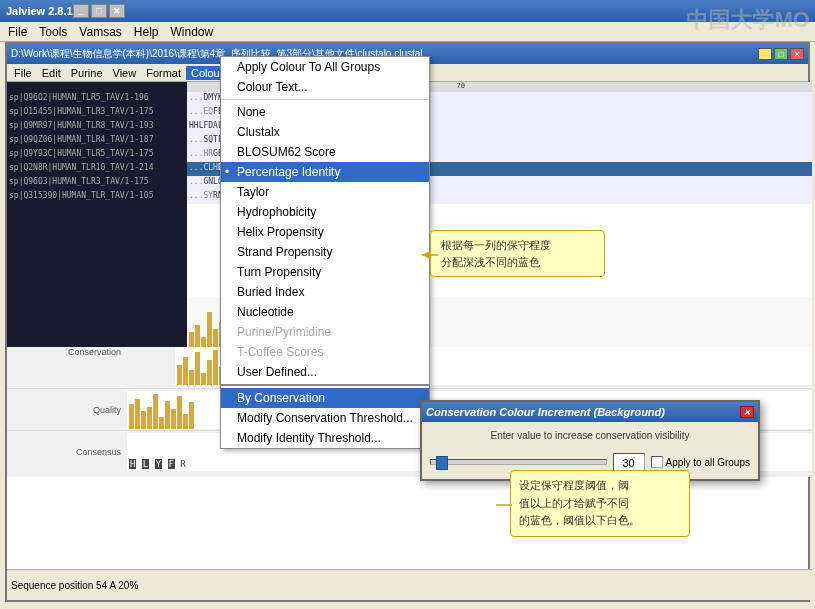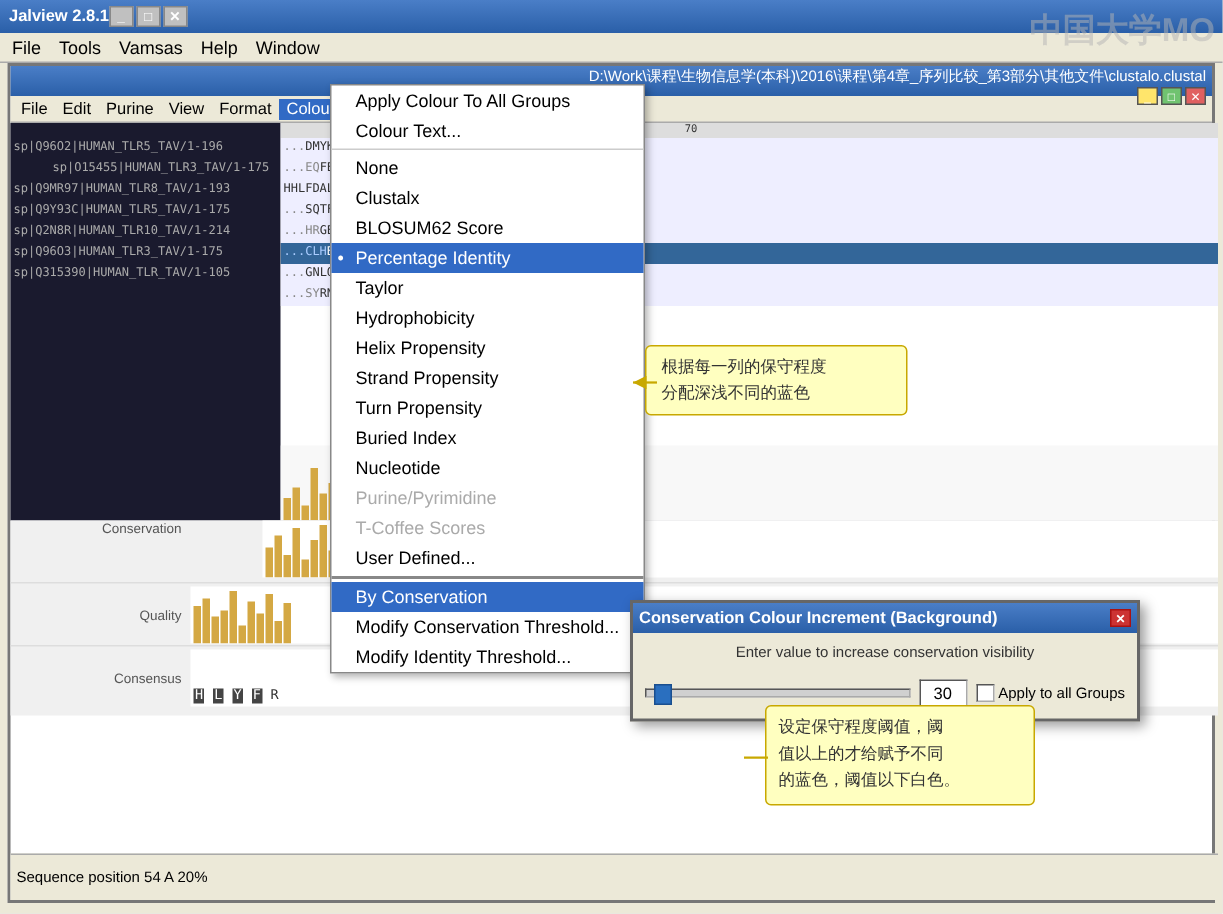--- a/index.html
+++ b/index.html
@@ -70,24 +70,23 @@
       height: 560px;
       background: white;
       border: 2px solid #777;
     }
 
     .doc-title-bar {
       background: linear-gradient(to bottom, #4a7ec7, #2a5fa8);
       color: white;
       height: 20px;
       display: flex;
-      align-items: flex-end;
+      align-items: center;
       padding: 0 4px;
       font-size: 10px;
-      flex-direction: column;
     }
     .doc-title-text { flex:1; font-size: 10px; }
     .doc-title-btns { display: flex; gap: 2px; }
     .doc-btn {
       width: 14px; height: 12px;
       font-size: 8px;
       text-align: center;
       line-height: 11px;
       cursor: pointer;
       border: 1px solid #555;
@@ -209,20 +208,21 @@
     }
     .dialog-title-bar {
       background: linear-gradient(to bottom, #4a7ec7, #2a5fa8);
       color: white;
       height: 20px;
       display: flex;
       align-items: center;
       padding: 0 4px;
       font-size: 11px;
       font-weight: bold;
+      font-style: italic;
     }
     .dialog-close-btn {
       width: 14px; height: 12px;
       background: #cc3333;
       border: 1px solid #aa1111;
       color: white;
       font-size: 8px;
       text-align: center;
       line-height: 11px;
       cursor: pointer;
@@ -345,22 +345,23 @@
       <div class="doc-menu-item">Format</div>
       <div class="doc-menu-item active">Colour</div>
       <div class="doc-menu-item">Calculate</div>
       <div class="doc-menu-item">Web Service</div>
     </div>
 
     <div style="position:absolute;top:38px;left:0;width:805px;height:265px;background:#1a1a2e;">
 
       <div style="position:absolute;left:0;top:10px;width:196px;">
         <div class="seq-name-row" style="color:#aaa;font-size:8px;">sp|Q96O2|HUMAN_TLR5_TAV/1-196</div>
-        <div class="seq-name-row" style="color:#aaa;font-size:8px;margin-left:26px;">sp|O15455|HUMAN_TLR3_TAV/1-175</div>
+        <div class="seq-name-row" style="color:#aaa;font-size:8px;">sp|O15455|HUMAN_TLR3_TAV/1-175</div>
         <div class="seq-name-row" style="color:#aaa;font-size:8px;">sp|Q9MR97|HUMAN_TLR8_TAV/1-193</div>
+        <div class="seq-name-row" style="color:#aaa;font-size:8px;">sp|Q9QZ06|HUMAN_TLR4_TAV/1-187</div>
         <div class="seq-name-row" style="color:#aaa;font-size:8px;">sp|Q9Y93C|HUMAN_TLR5_TAV/1-175</div>
         <div class="seq-name-row" style="color:#aaa;font-size:8px;">sp|Q2N8R|HUMAN_TLR10_TAV/1-214</div>
         <div class="seq-name-row" style="color:#aaa;font-size:8px;">sp|Q96O3|HUMAN_TLR3_TAV/1-175</div>
         <div class="seq-name-row" style="color:#aaa;font-size:8px;">sp|Q315390|HUMAN_TLR_TAV/1-105</div>
       </div>
 
       <div style="position:absolute;left:180px;top:0;width:625px;height:265px;background:white;overflow:hidden;">
 
         <div style="position:absolute;top:0;left:0;width:625px;height:10px;background:#ddd;font-size:7px;font-family:monospace;color:#333;padding-left:4px;">
           &nbsp;&nbsp;&nbsp;&nbsp;&nbsp;&nbsp;&nbsp;&nbsp;&nbsp;&nbsp;&nbsp;&nbsp;&nbsp;&nbsp;&nbsp;&nbsp;&nbsp;&nbsp;&nbsp;&nbsp;&nbsp;&nbsp;&nbsp;&nbsp;&nbsp;&nbsp;&nbsp;&nbsp;&nbsp;&nbsp;&nbsp;&nbsp;&nbsp;&nbsp;&nbsp;&nbsp;&nbsp;&nbsp;&nbsp;50&nbsp;&nbsp;&nbsp;&nbsp;&nbsp;&nbsp;&nbsp;&nbsp;&nbsp;&nbsp;60&nbsp;&nbsp;&nbsp;&nbsp;&nbsp;&nbsp;&nbsp;&nbsp;&nbsp;&nbsp;70

